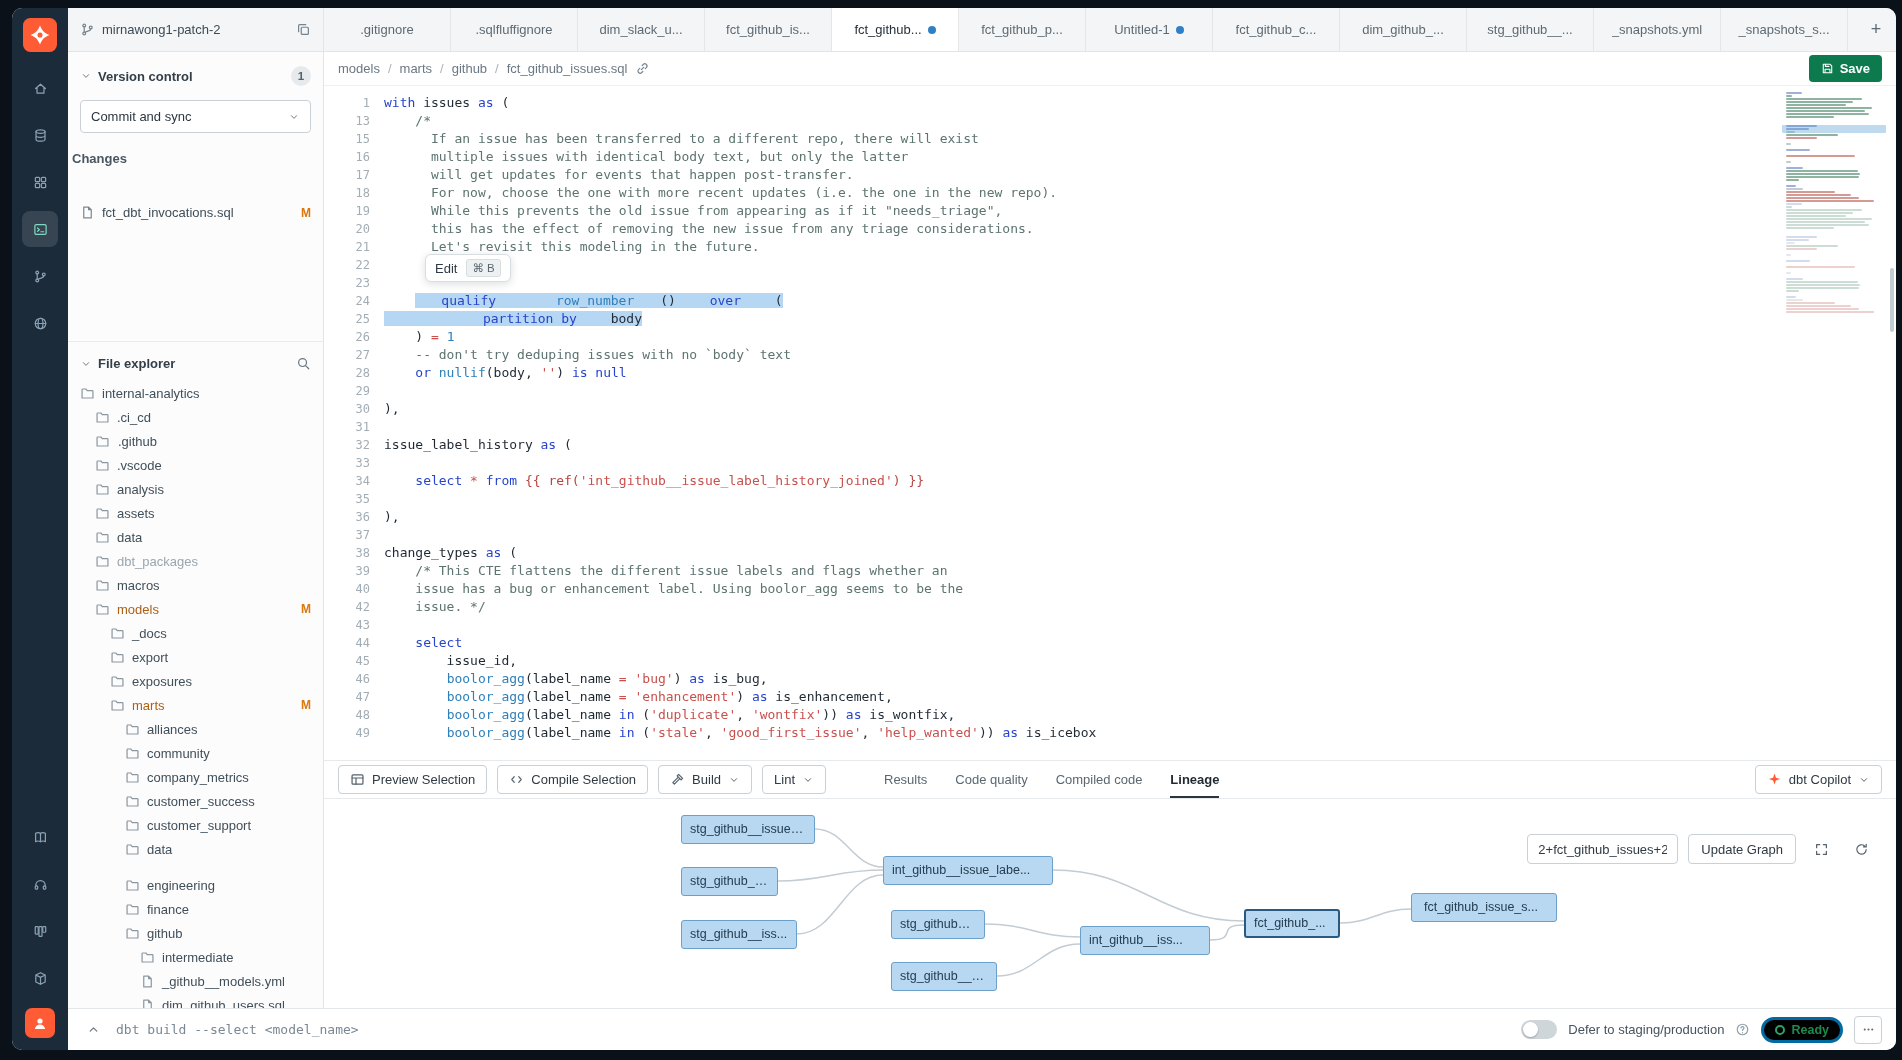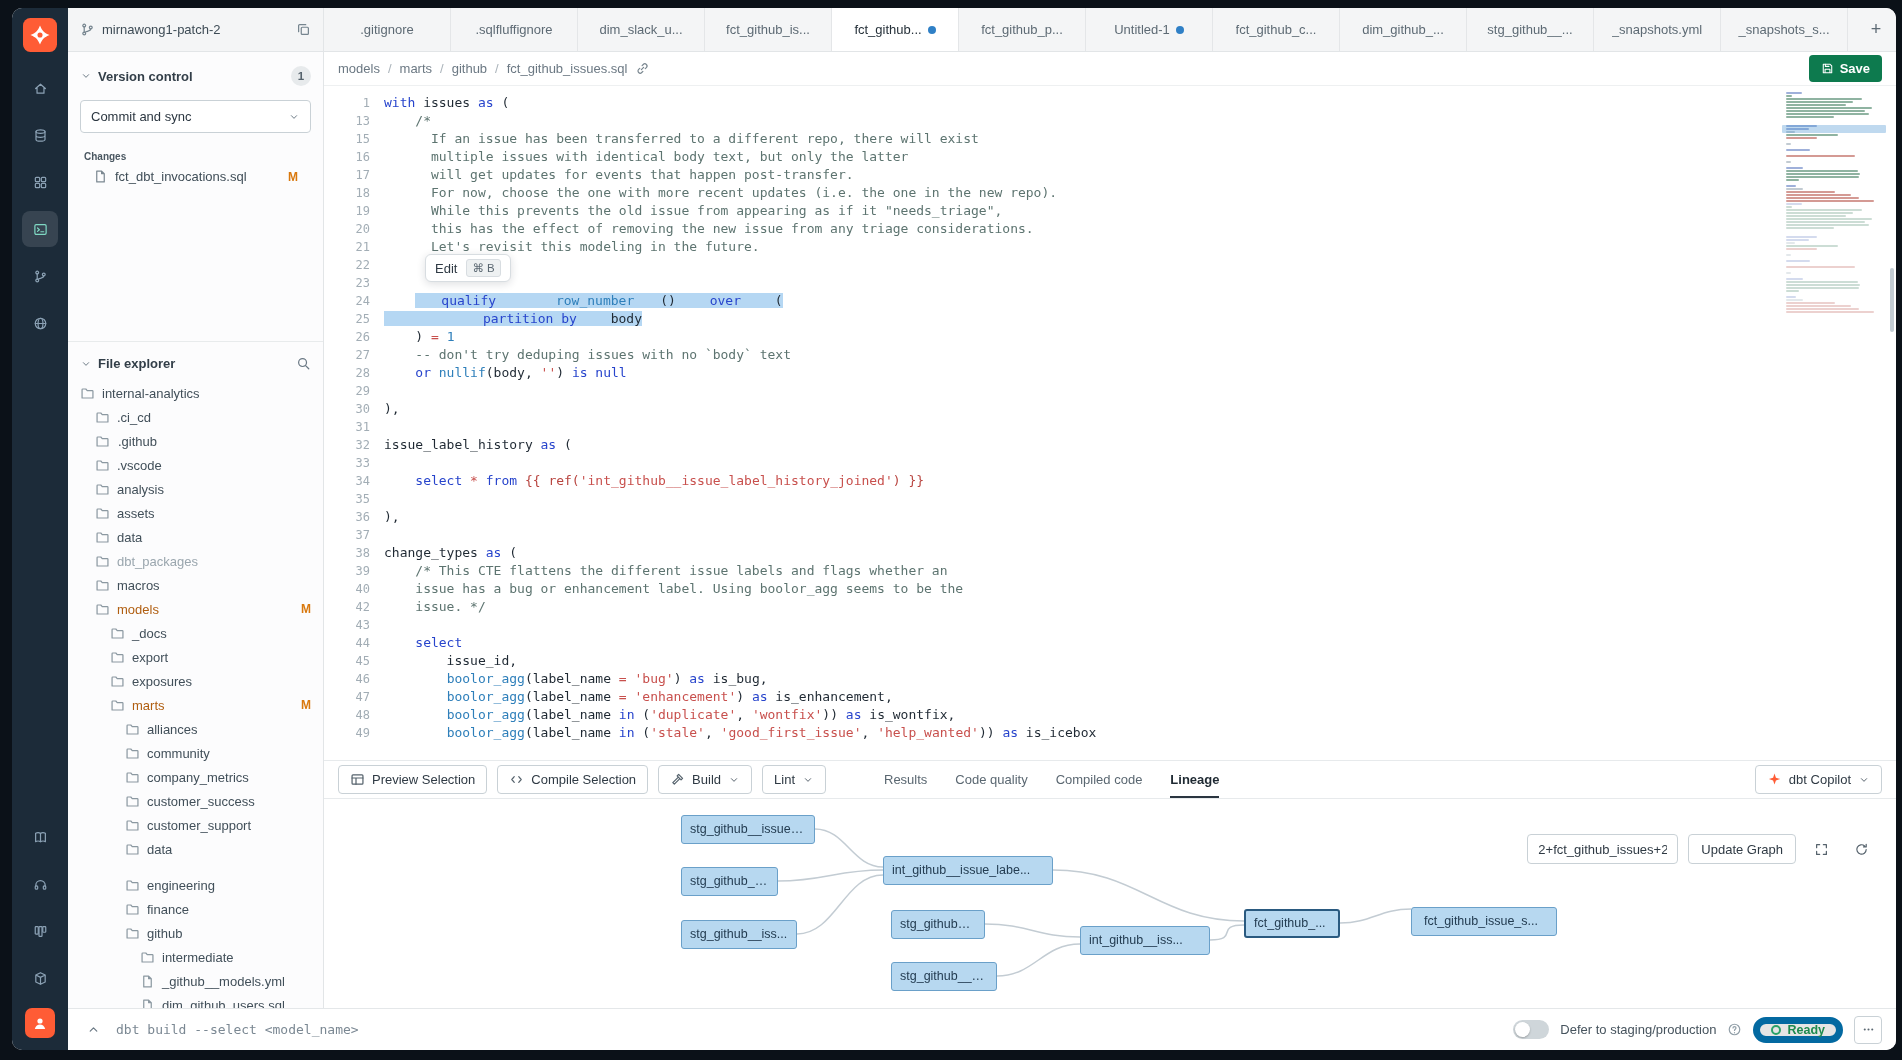--- a/index.html
+++ b/index.html
@@ -42,22 +42,22 @@
   .mid-row{ flex:1; display:flex; min-height:0; }
   
   .sidebar{ width:256px; flex:none; background:#fcfcfd; border-right:1px solid #e2e5e7; display:flex; flex-direction:column; overflow:hidden; }
   .vc-section{ height:290px; flex:none; border-bottom:1px solid #e8ebec; }
   .sec-header{ display:flex; align-items:center; gap:6px; padding:14px 12px 6px; font-size:13px; font-weight:700; color:#323e48; }
   .sec-header .icn{ color:#6a7884; cursor:pointer; }
   .sec-header .spacer{ margin-left:auto; }
   .count-badge{ background:#e7eaec; color:#55626c; font-size:11.5px; font-weight:600; min-width:20px; height:20px; border-radius:10px; display:flex; align-items:center; justify-content:center; padding:0 6px; }
   .commit-btn{ margin:8px 12px 14px; width:calc(100% - 24px); height:33px; background:#fff; border:1px solid #c9d1d6; border-radius:4px; display:flex; align-items:center; font-size:13px; color:#2b3640; padding:0 10px; cursor:pointer; }
   .commit-btn .icn{ margin-left:auto; color:#6a7884; }
-  .changes-label{ padding:4px 16px 4px; font-size:10px; font-weight:700; color:#4a5761; }
-  .change-item{ display:flex; align-items:center; gap:7px; padding:3px 25px; font-size:13px; color:#3f4d57; cursor:pointer; }
+  .changes-label{ padding:4px 4px 4px; font-size:13px; font-weight:700; color:#4a5761; }
+  .change-item{ display:flex; align-items:center; gap:7px; padding:3px 12px; font-size:13px; color:#3f4d57; cursor:pointer;margin-top:32px; }
   .change-item .icn{ color:#7b8891; flex:none; }
   .m-badge{ margin-left:auto; color:#d9780d; font-size:12px; font-weight:700; }
   .fe-section{ flex:1; display:flex; flex-direction:column; min-height:0; }
   .tree{ flex:1; overflow:hidden; padding-top:4px; }
   .tree-item{ height:24px; display:flex; align-items:center; gap:7px; font-size:13px; color:#414f59; padding-right:12px; cursor:pointer; white-space:nowrap; }
   .tree-item .icn{ color:#8b98a1; flex:none; }
   .tree-item.dim{ color:#9aa6ae; }
   .tree-item.modified .t-label{ color:#b05e10; }
   
   .main{ flex:1; display:flex; flex-direction:column; min-width:0; }
@@ -104,21 +104,21 @@
   .icon-btn{ width:30px; height:30px; border:none; background:transparent; color:#55626c; display:flex; align-items:center; justify-content:center; cursor:pointer; }
   
   .status-bar{ height:42px; flex:none; border-top:1px solid #e4e7e9; background:#fff; display:flex; align-items:center; padding:0 14px; gap:12px; }
   .caret-btn{ width:22px; height:22px; border:none; background:transparent; color:#6a7884; cursor:pointer; display:flex; align-items:center; justify-content:center; }
   .command-text{ font-family:"DejaVu Sans Mono","Liberation Mono",monospace; font-size:13px; color:#7b8893; cursor:text; }
   .status-right{ margin-left:auto; display:flex; align-items:center; gap:11px; }
   .toggle{ width:36px; height:19px; border-radius:10px; background:#cfd6da; position:relative; cursor:pointer; }
   .toggle-knob{ position:absolute; left:2px; top:2px; width:15px; height:15px; border-radius:50%; background:#fff; box-shadow:0 1px 2px rgba(0,0,0,.25); }
   .defer-label{ font-size:13px; color:#46535d; }
   .q-icn{ color:#93a0a9; }
-  .ready-pill{ height:26px; border:7px solid #0369a1; background:#e5e5e5; border-radius:13px; display:flex; align-items:center; gap:6px; padding:0 11px; font-size:12.5px; color:#1d8a4e; font-weight:600; }
+  .ready-pill{ height:26px; border:3px solid #0369a1; background:#000000; border-radius:13px; display:flex; align-items:center; gap:6px; padding:0 11px; font-size:12.5px; color:#1d8a4e; font-weight:600; }
   .ready-ring{ width:10px; height:10px; border-radius:50%; border:2px solid #2aa268; }
   .dots-btn{ width:28px; height:28px; border:1px solid #c9d1d6; border-radius:4px; background:#fff; color:#5a6771; display:flex; align-items:center; justify-content:center; cursor:pointer; }
   
   .icn{ display:inline-flex; align-items:center; justify-content:center; }
   .icn svg{ width:15px; height:15px; stroke:currentColor; fill:none; stroke-width:1.3; stroke-linecap:round; stroke-linejoin:round; }
   .icn svg.fill, .icn svg .fill{ fill:currentColor; stroke:none; }
   .icn.small svg{ width:12px; height:12px; }
 </style>
 </head>
 <body>
@@ -892,21 +892,21 @@
             </svg>
           <div>
               <div class="node" title="stg_github__issue_..." style="left: 357px; top: 16px; width: 134px;">stg_github__issue_...</div>
               <div class="node" title="stg_github__..." style="left: 357px; top: 68px; width: 97px;">stg_github__...</div>
               <div class="node" title="stg_github__iss..." style="left: 357px; top: 121px; width: 116px;">stg_github__iss...</div>
               <div class="node" title="int_github__issue_labe..." style="left: 559px; top: 57px; width: 170px;">int_github__issue_labe...</div>
               <div class="node" title="stg_github__..." style="left: 567px; top: 111px; width: 94px;">stg_github__...</div>
               <div class="node" title="stg_github__re..." style="left: 567px; top: 163px; width: 106px;">stg_github__re...</div>
               <div class="node" title="int_github__iss..." style="left: 756px; top: 127px; width: 130px;">int_github__iss...</div>
               <div class="node selected" title="fct_github_..." style="left: 920px; top: 110px; width: 96px;">fct_github_...</div>
-              <div class="node" title="fct_github_issue_s..." style="left: 1087px; top: 108px; width: 146px; padding-left: 12px;">fct_github_issue_s...</div>
+              <div class="node" title="fct_github_issue_s..." style="left: 1087px; top: 94px; width: 146px; padding-left: 12px;">fct_github_issue_s...</div>
             </div>
           <div class="lineage-controls">
             <input class="lineage-input" value="2+fct_github_issues+2" style="">
             <button class="update-btn">Update Graph</button>
             <button class="icon-btn">
                 <span class="icn">
                   <svg viewBox="0 0 16 16">
                     <path d="M2.8 6V2.8H6M10 2.8h3.2V6M13.2 10v3.2H10M6 13.2H2.8V10"></path>
                   </svg>
                 </span>

